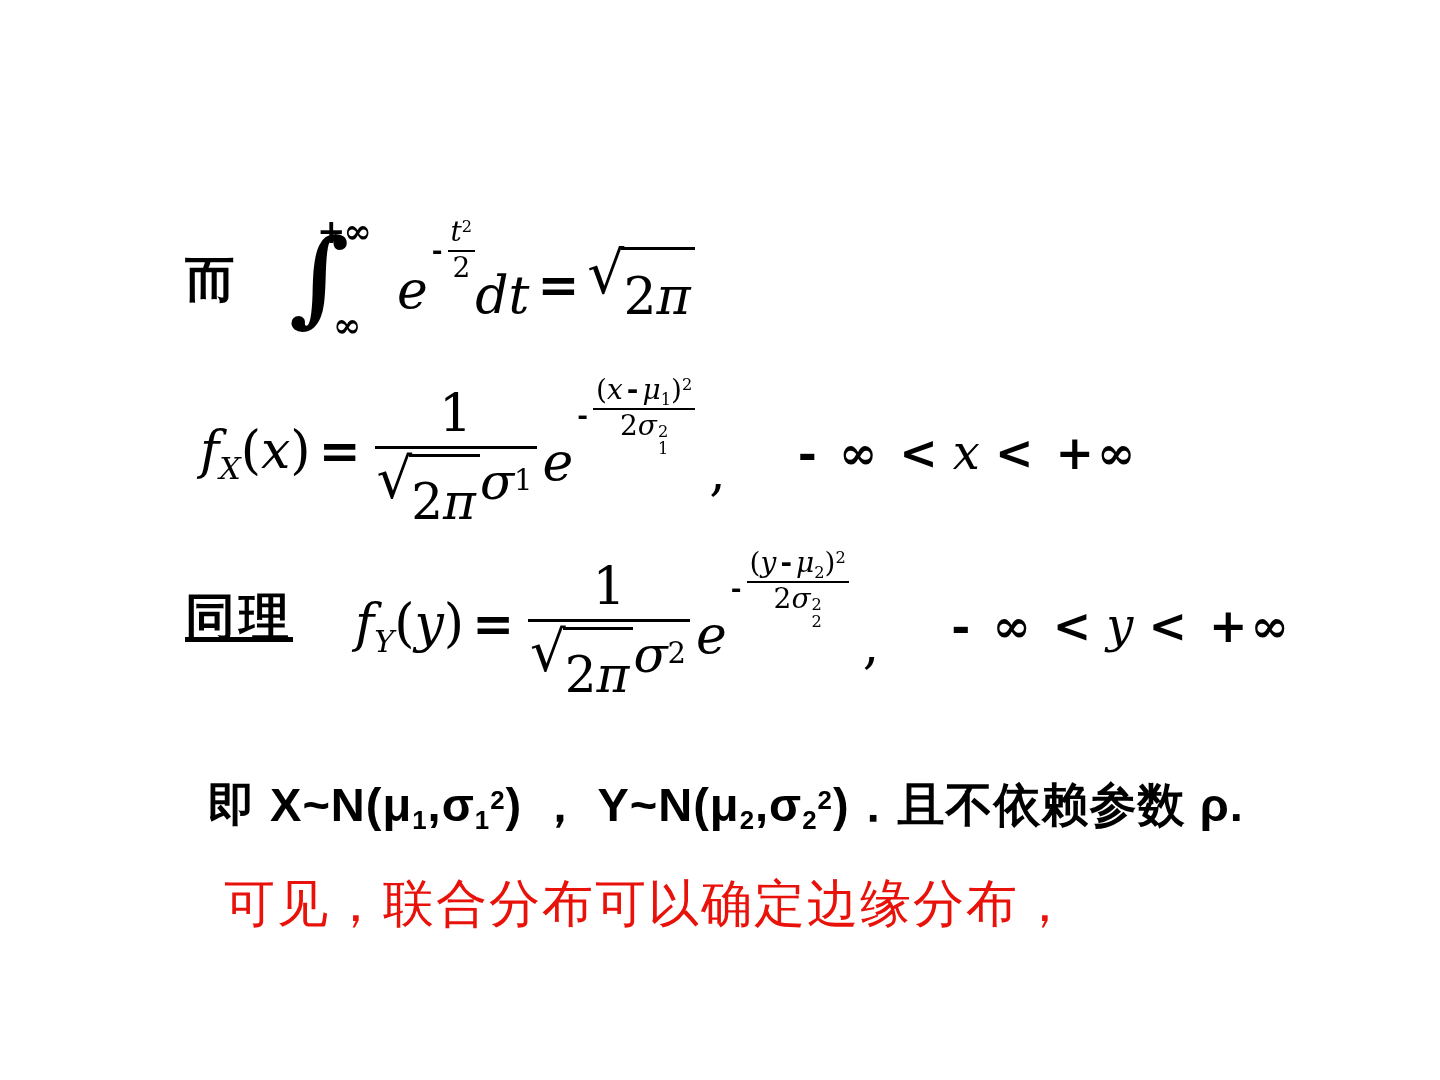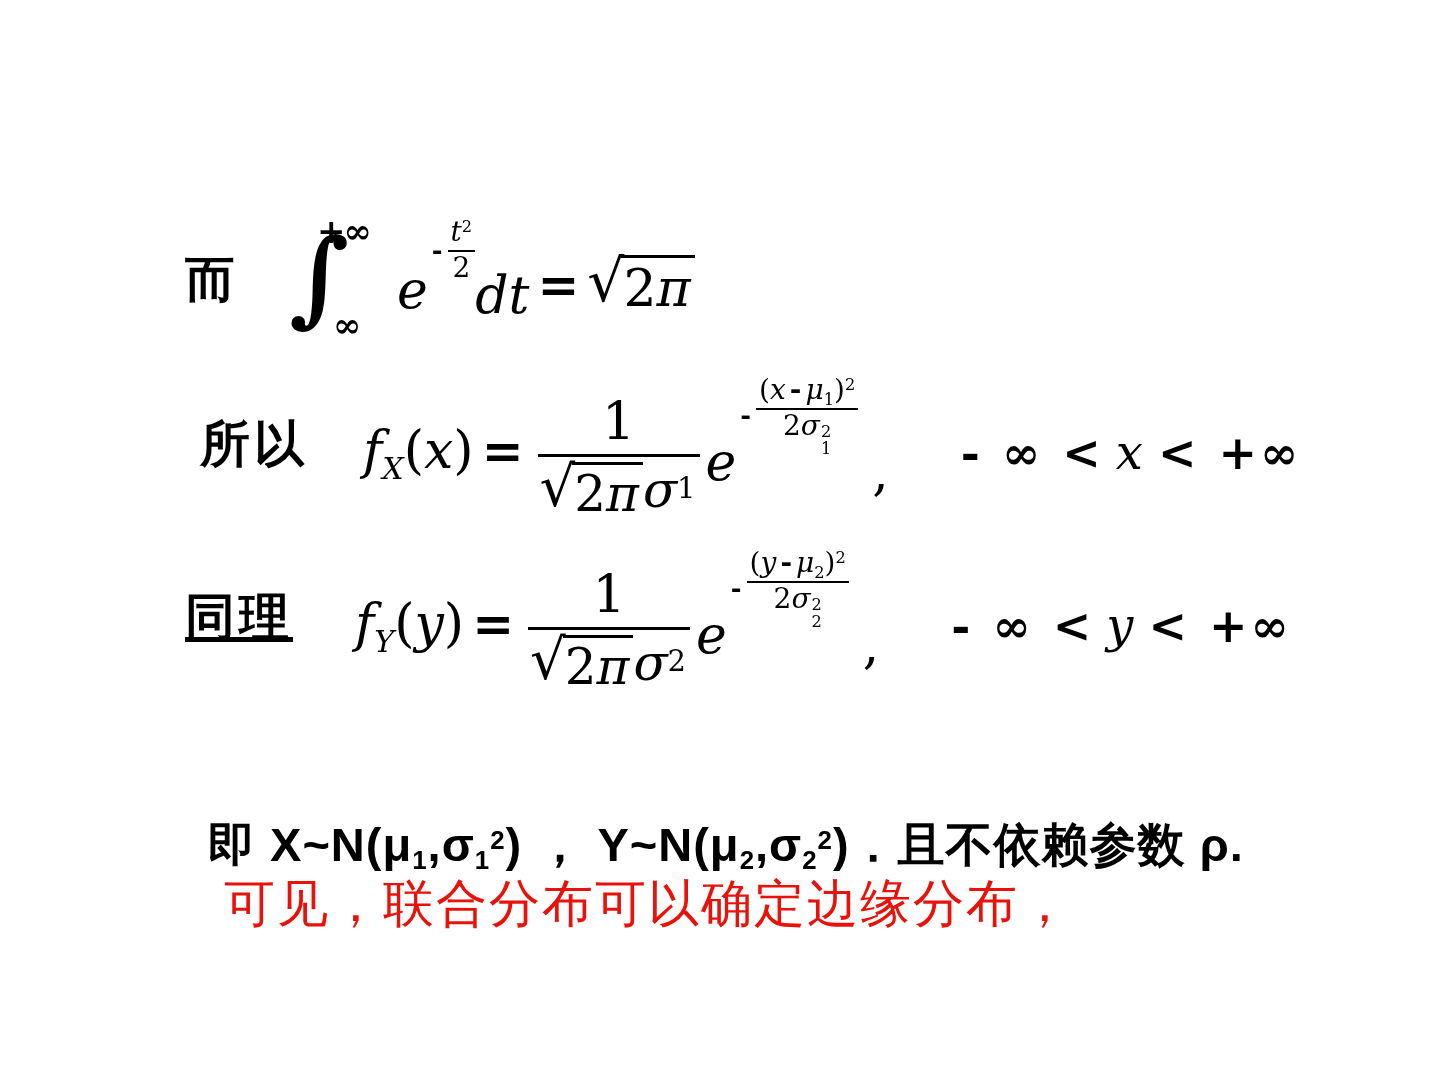--- a/index.html
+++ b/index.html
@@ -49,21 +49,21 @@
 
   
   .bfrac { display:inline-flex; flex-direction:column; align-items:center; position:relative; top:8px; margin:0 6px; flex:none; }
   .bfrac .fnum { font-size:52px; line-height:1.05; }
   .bfrac .fbar { align-self:stretch; height:0; border-top:3px solid currentColor; margin:5px 0 3px 0; }
   .bfrac .fden { font-size:50px; line-height:1.15; display:inline-flex; align-items:flex-start; padding:2px 4px 0 2px; }
 
   
   .sqrt { display:inline-flex; align-items:flex-start; }
   .rad { font-size:1.12em; line-height:1; font-weight:normal; position:relative; top:-3px; margin-right:-3px; }
-  .radicand { border-top:3px solid currentColor; padding:2px 4px 0 2px; line-height:1.1; }
+  .radicand { border-top:3px solid currentColor; padding:18px 4px 0 2px; line-height:1.1; }
 
   .func { font-size:52px; display:inline-flex; align-items:baseline; }
   .func .fname { font-style:italic; }
   .eq { font-weight:bold; font-size:50px; margin:0 8px; }
 
   .comma { font-size:52px; position:relative; top:22px; margin-left:14px; }
   .range { font-weight:bold; font-size:46px; margin-left:72px; letter-spacing:3px; position:relative; top:2px; display:inline-flex; align-items:baseline; gap:12px; }
   .range .it { font-weight:normal; font-size:48px; }
 
   
@@ -109,21 +109,20 @@
     </span>
     <span class="it" style="font-size:52px; margin-left:0; position:relative; top:15px;">dt</span>
     <span class="eq" style="position:relative; top:4px;">=</span>
     <span class="sqrt" style="font-size:52px; position:relative; top:6px;">
       <span class="rad">√</span>
       <span class="radicand"><span>2</span><span class="it">π</span></span>
     </span>
   </div>
 
   <div class="row" style="left:200px; top:375px; height:150px;">
-    <span class="cjk-label" style="margin-right:55px; position:relative; top:-6px;">所以</span>
     <span class="func">
       <span class="fname">f</span>
         <span class="msub it">X</span>
         <span>(</span>
         <span class="it">x</span>
         <span>)</span>
     </span>
     <span class="eq">=</span>
     <span class="bfrac">
       <span class="fnum">1</span>
@@ -220,21 +219,21 @@
       </span>
     </span>
     <span class="comma">,</span>
     <span class="range">
       <span>- ∞ &lt;</span>
         <span class="it">y</span>
         <span>&lt; +∞</span>
     </span>
   </div>
 
-  <div class="row line4" style="left:208px; top:812px; height:66px;text-align:center;">
+  <div class="row line4" style="left:208px; top:772px; height:66px;text-align:center;">
     <span><span>即 X~N(μ</span><span class="tk-sub">1</span><span>,σ</span><span class="tk-sub">1</span><span class="tk-sup">2</span><span>) ， Y~N(μ</span><span class="tk-sub">2</span><span>,σ</span><span class="tk-sub">2</span><span class="tk-sup">2</span><span>)．且不依赖参数 ρ.</span></span>
   </div>
 
   <div class="row redline" style="left:224px; top:862px; height:84px;">
     <span>可见，联合分布可以确定边缘分布，</span>
   </div>
 
 </div>
 
 </body></html>

